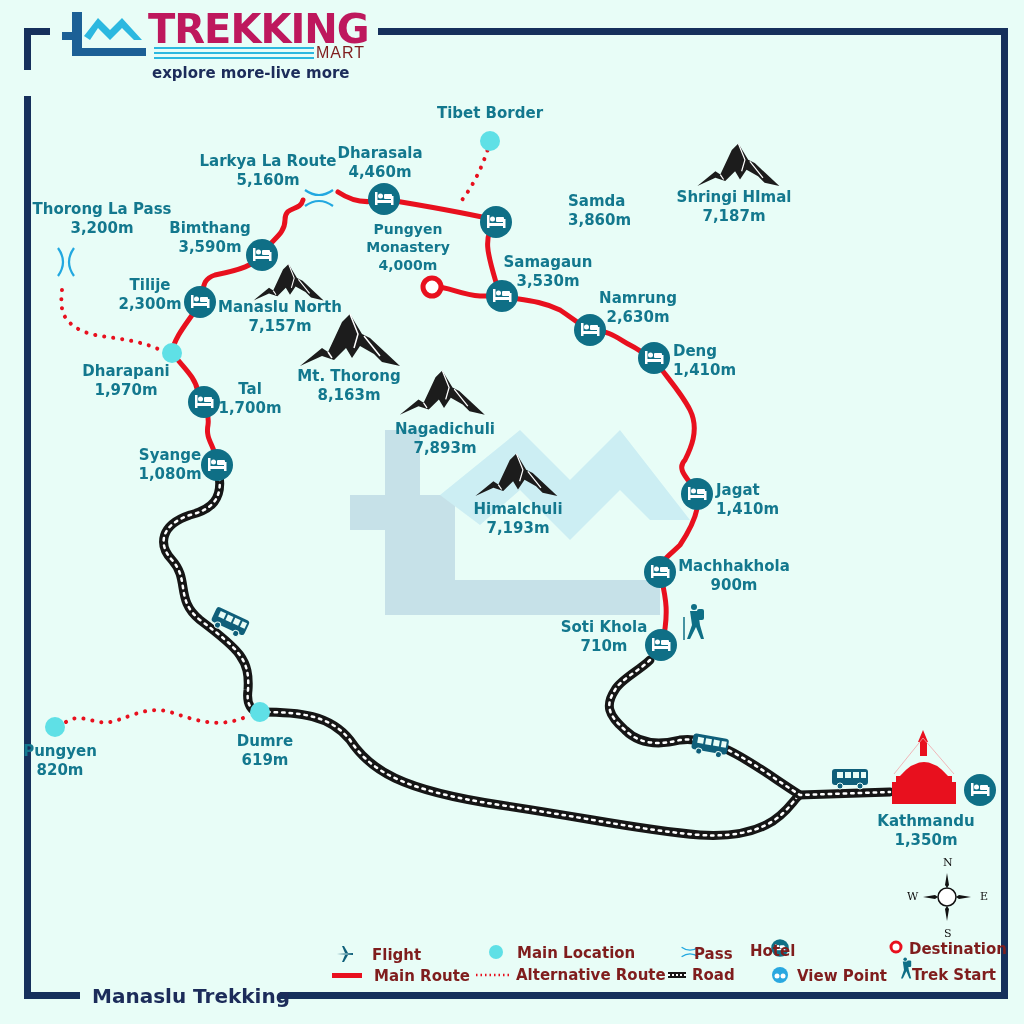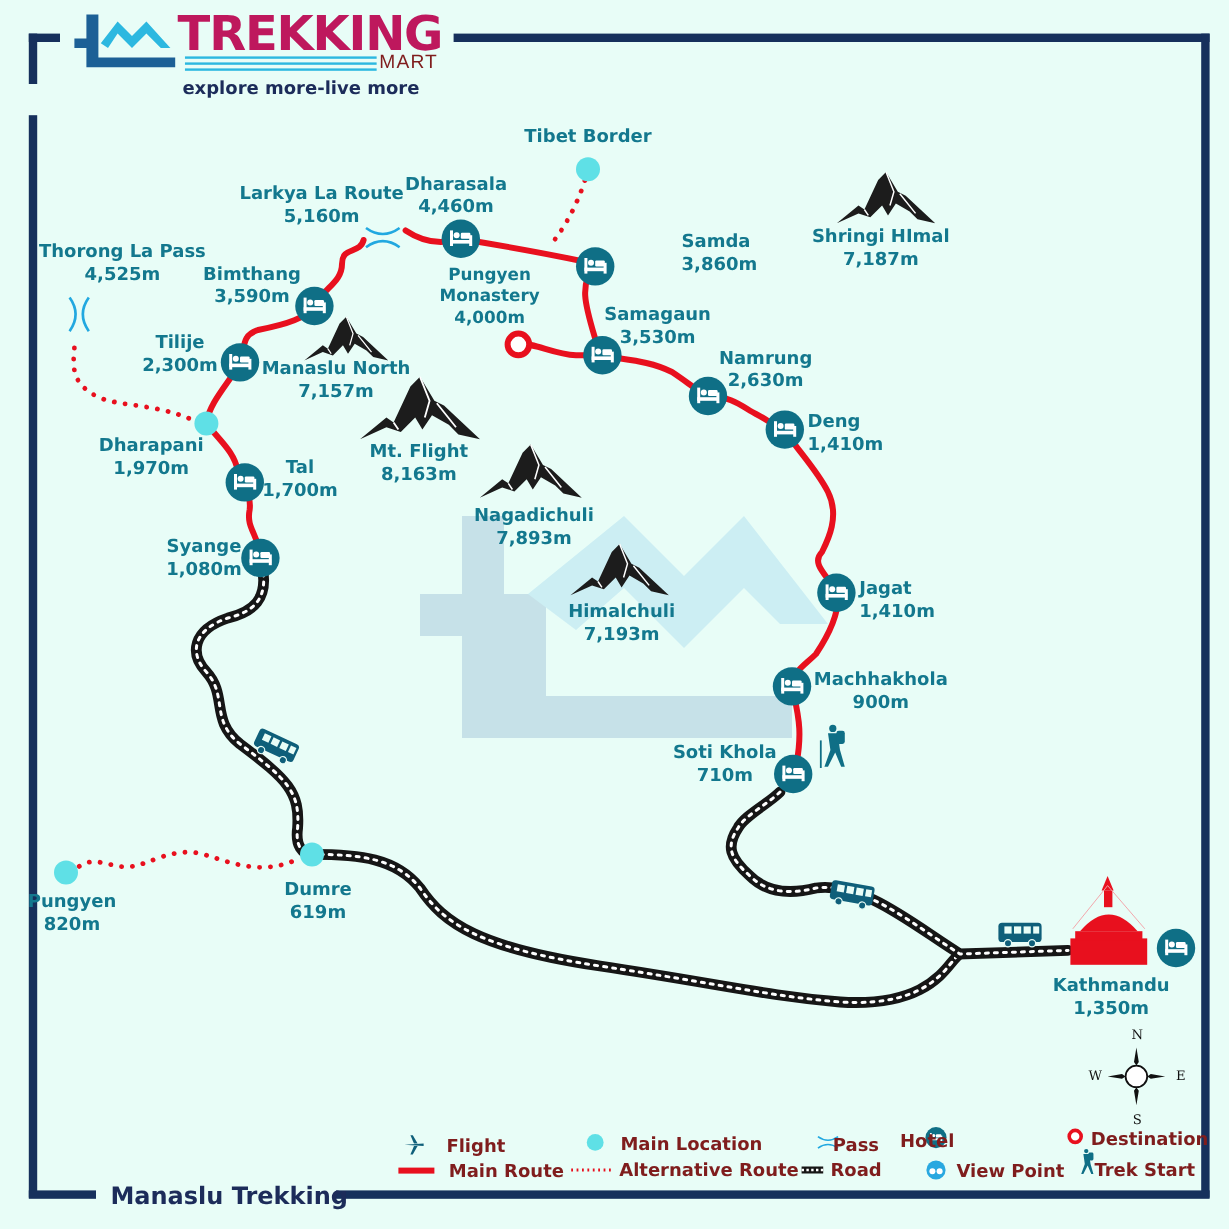--- a/index.html
+++ b/index.html
@@ -215,21 +215,21 @@
 <div class="lbl" style="left:604px;top:618px;">
     <div>Soti Khola</div>
     <div>710m</div>
   </div>
 <div class="lbl" style="left:926px;top:812px;">
     <div>Kathmandu</div>
     <div>1,350m</div>
   </div>
 <div class="lbl" style="left:102px;top:200px;">
     <div>Thorong La Pass</div>
-    <div>4,525m</div>
+    <div>3,200m</div>
   </div>
 <div class="lbl" style="left:210px;top:219px;">
     <div>Bimthang</div>
     <div>3,590m</div>
   </div>
 <div class="lbl" style="left:150px;top:276px;">
     <div>Tilije</div>
     <div>2,300m</div>
   </div>
 <div class="lbl" style="left:126px;top:362px;">
@@ -255,21 +255,21 @@
 
 <div class="lbl" style="left:734px;top:188px;">
     <div>Shringi HImal</div>
     <div>7,187m</div>
   </div>
 <div class="lbl" style="left:280px;top:298px;">
     <div>Manaslu North</div>
     <div>7,157m</div>
   </div>
 <div class="lbl" style="left:349px;top:367px;">
-    <div>Mt. Flight</div>
+    <div>Mt. Thorong</div>
     <div>8,163m</div>
   </div>
 <div class="lbl" style="left:445px;top:420px;">
     <div>Nagadichuli</div>
     <div>7,893m</div>
   </div>
 <div class="lbl" style="left:518px;top:500px;">
     <div>Himalchuli</div>
     <div>7,193m</div>
   </div>

